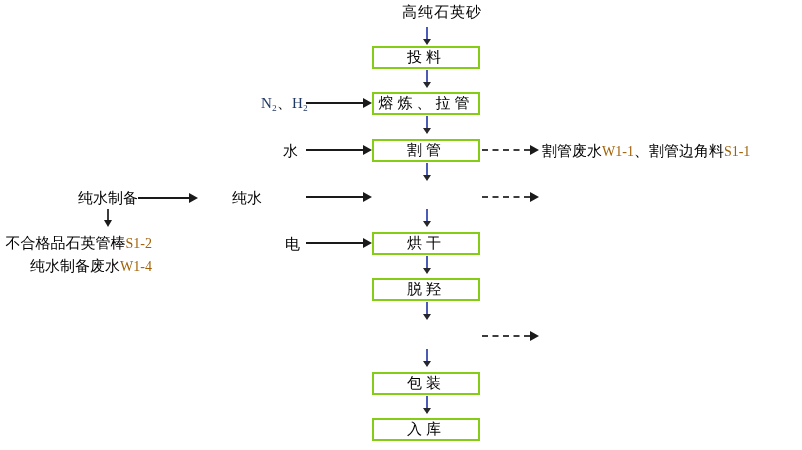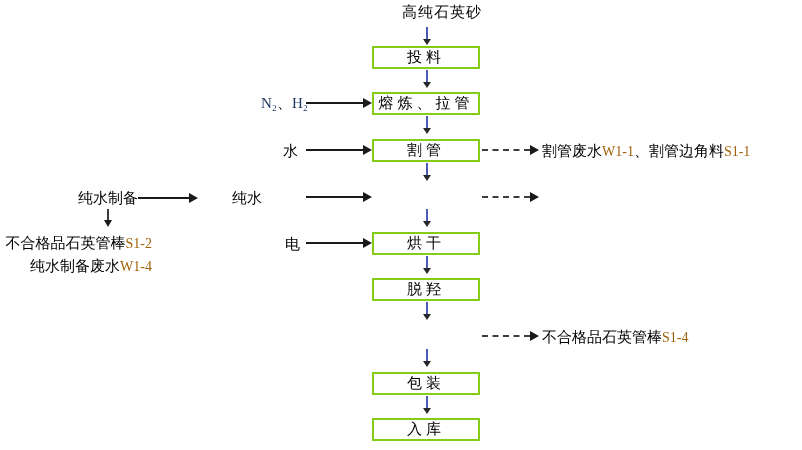--- a/index.html
+++ b/index.html
@@ -90,17 +90,14 @@
     <div><span>纯水制备废水</span><span class="code">W1-4</span></div>
   </div>
 
   <div class="darrow" style="left:482px;top:149px;width:48px"></div>
   <div class="darrow" style="left:482px;top:196px;width:48px"></div>
   <div class="darrow" style="left:482px;top:335px;width:48px"></div>
 
   <div class="right-text" style="top:142px">
     <span>割管废水</span><span class="code">W1-1</span><span>、割管边角料</span><span class="code">S1-1</span>
   </div>
-  <div class="right-text" style="top:328px">
-    <span>不合格品石英管棒</span><span class="code">S1-4</span>
-  </div>
 
 </div>
 
 </body></html>

